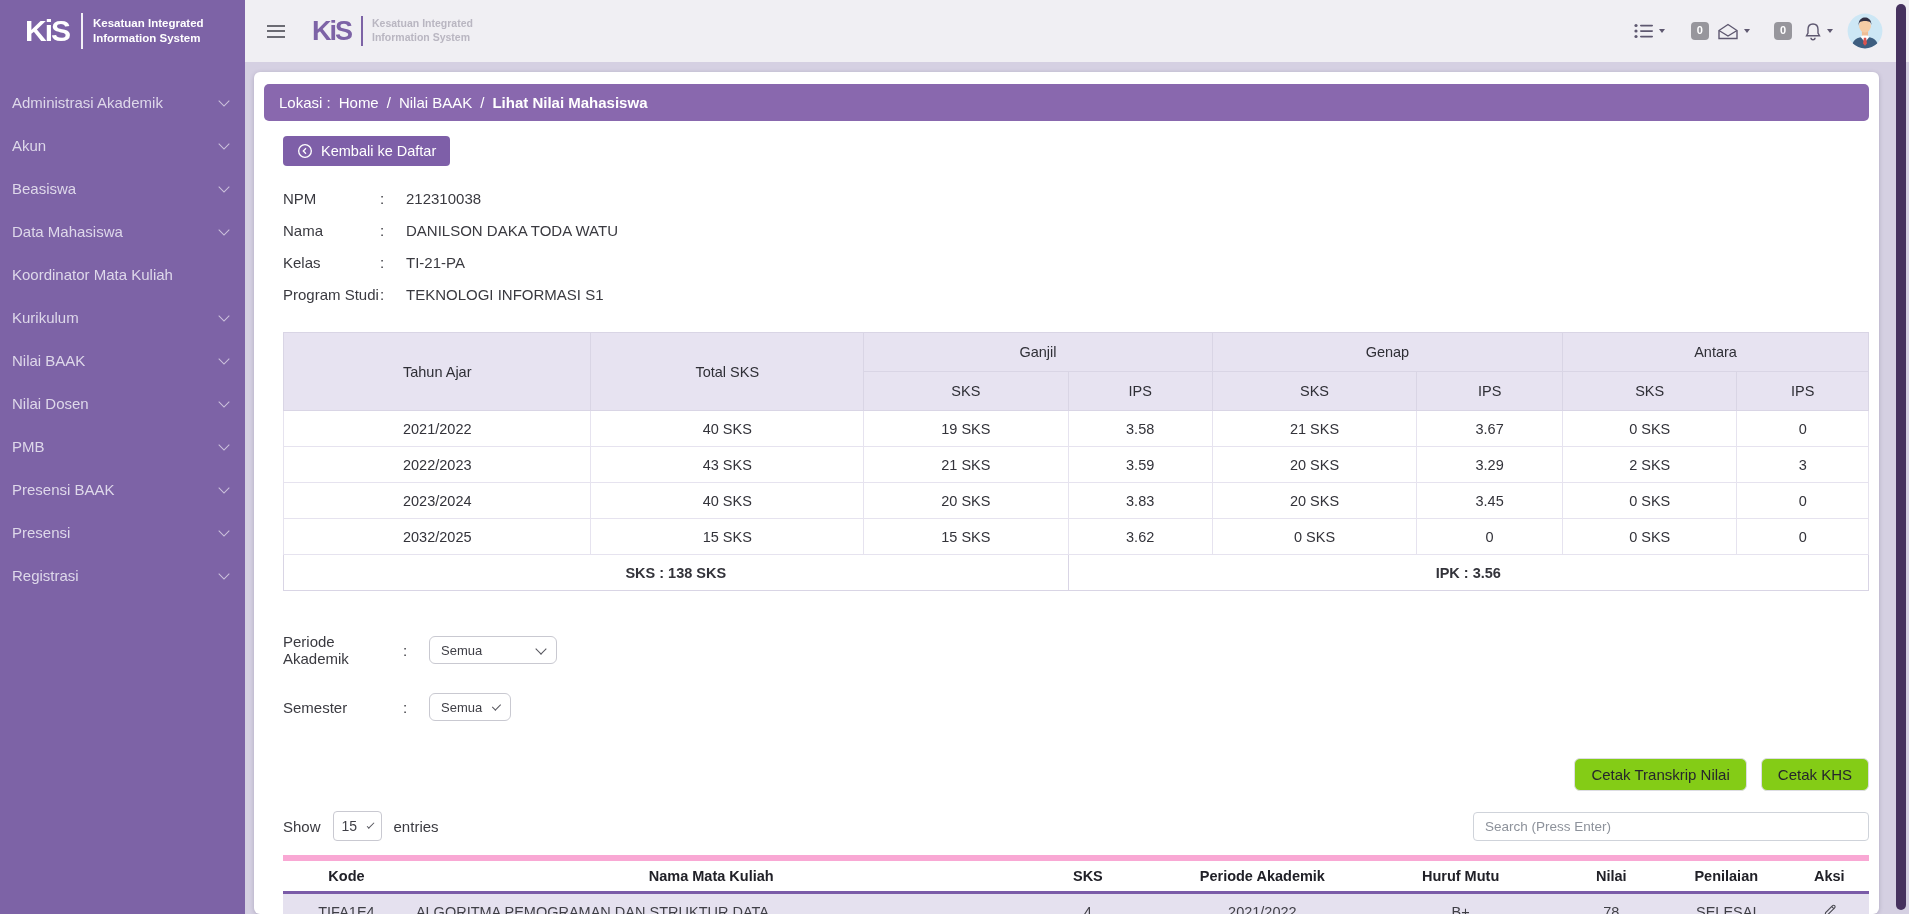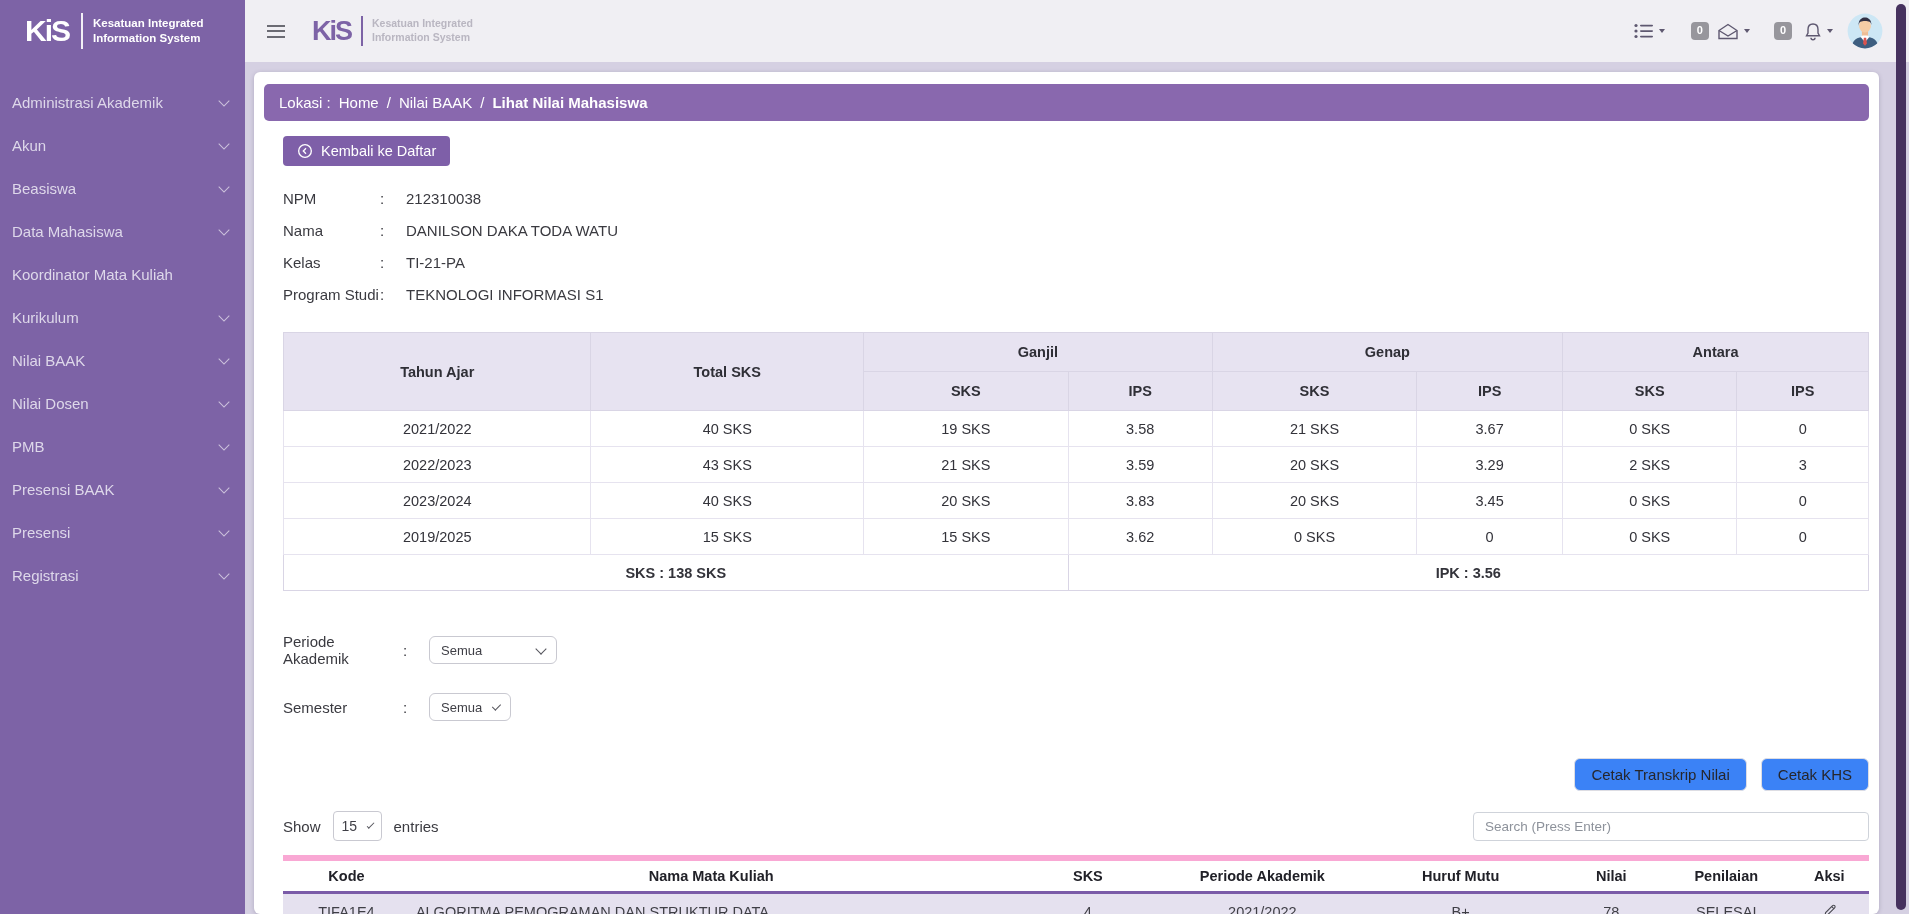--- a/index.html
+++ b/index.html
@@ -48,40 +48,40 @@
             font-family:inherit;}
 
   .info-list{margin-top:16px;}
   .info-row{display:flex;align-items:center;height:32px;font-size:15px;color:#3a3a40;}
   .info-label{width:97px;}
   .info-colon{width:26px;}
 
   
   .summary{margin-top:22px;width:100%;border-collapse:collapse;font-size:14.5px;color:#33333a;table-layout:fixed;}
   .summary th,.summary td{border:1px solid #d9d5e5;text-align:center;}
-  .summary thead th{background:#e7e3f1;font-weight:bold;height:36px;color:#2f2f36;}
+  .summary thead th{background:#e7e3f1;font-weight:normal;height:36px;color:#2f2f36;}
   .summary tbody td{height:33px;border-color:#e6e3ef;}
   .summary tfoot td{height:33px;font-weight:bold;border-color:#d9d5e5;}
 
   
   .filters{margin-top:42px;}
   .filter-row{display:flex;align-items:center;margin-bottom:26px;font-size:15px;color:#3a3a40;}
   .filter-label{width:120px;}
   .filter-colon{width:24px;}
   .select{display:inline-flex;align-items:center;justify-content:space-between;border:1px solid #c9c9d1;
           border-radius:6px;height:28px;padding:0 11px;font-size:13px;color:#3f3f46;background:#fff;
           box-sizing:border-box;margin-left:2px;cursor:pointer;}
   .sel-chev{width:7px;height:7px;border-right:1.7px solid #55555d;border-bottom:1.7px solid #55555d;
             transform:rotate(45deg);margin-top:-3px;margin-left:12px;}
   .select.periode{width:128px;}
   .select.semester{width:82px;}
 
   
   .actions{display:flex;justify-content:flex-end;gap:14px;margin-top:37px;}
-  .btn-gray{height:33px;padding:0 16px;background:#3b82f6;border:1px solid #dddde3;border-radius:6px;
+  .btn-gray{height:33px;padding:0 16px;background:#84cc16;border:1px solid #dddde3;border-radius:6px;
             font-size:15px;color:#26262c;cursor:pointer;font-family:inherit;}
 
   
   .list-controls{margin-top:20px;display:flex;align-items:center;font-size:15px;color:#3a3a40;}
   .select.entries{width:49px;height:30px;border-radius:4px;margin:0 12px;padding:0 8px;font-size:14px;}
   .search-input{margin-left:auto;width:396px;height:29px;border:1px solid #cfd3da;border-radius:4px;
                 padding:0 11px;font-size:13.5px;color:#3a3a40;box-sizing:border-box;font-family:inherit;}
   .search-input::placeholder{color:#8d929b;}
 
   
@@ -323,21 +323,21 @@
                 <td>2023/2024</td>
                 <td>40 SKS</td>
                 <td>20 SKS</td>
                 <td>3.83</td>
                 <td>20 SKS</td>
                 <td>3.45</td>
                 <td>0 SKS</td>
                 <td>0</td>
               </tr>
               <tr>
-                <td>2019/2025</td>
+                <td>2032/2025</td>
                 <td>15 SKS</td>
                 <td>15 SKS</td>
                 <td>3.62</td>
                 <td>0 SKS</td>
                 <td>0</td>
                 <td>0 SKS</td>
                 <td>0</td>
               </tr>
             </tbody>
           <tfoot>

